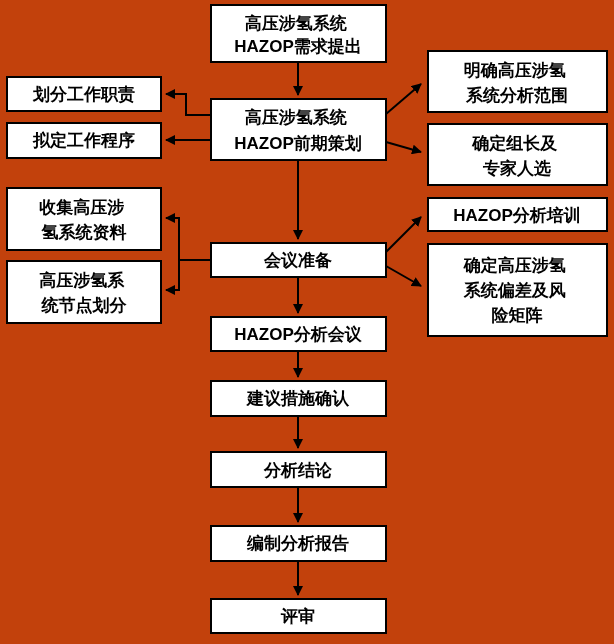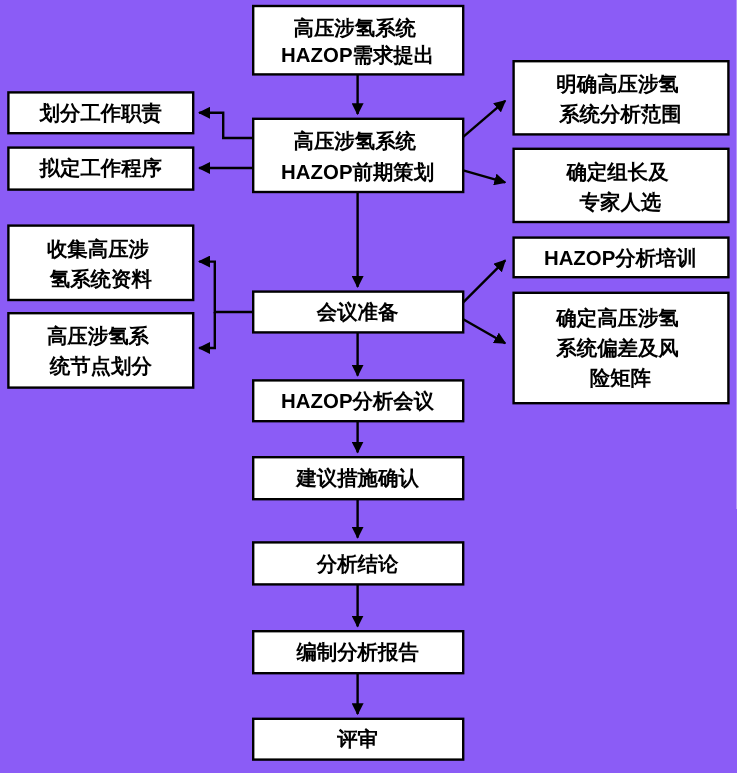--- a/index.html
+++ b/index.html
@@ -4,21 +4,21 @@
 <style>
   html, body {
     margin: 0;
     padding: 0;
     background: #ffffff;
   }
   .stage {
     width: 614px;
     height: 644px;
     position: relative;
-    background: #8b5cf6;
+    background: #c2410c;
     font-family: "Liberation Sans", sans-serif;
   }
   svg { display: block; }
   .box {
     fill: #ffffff;
     stroke: #000000;
     stroke-width: 2;
   }
   .label {
     fill: #000000;

